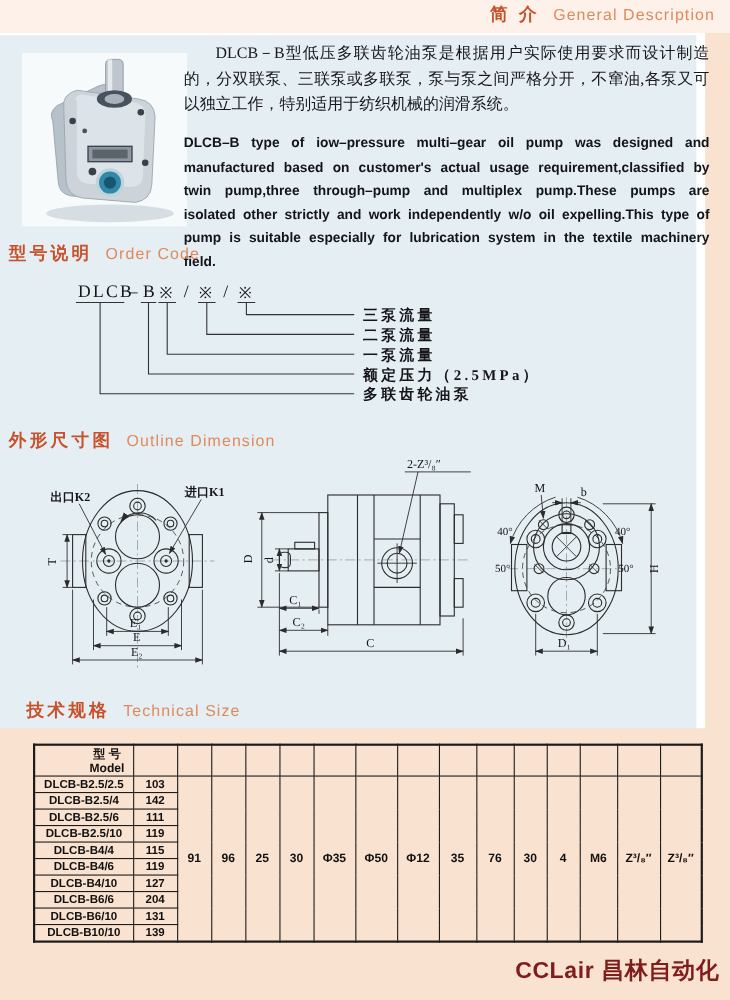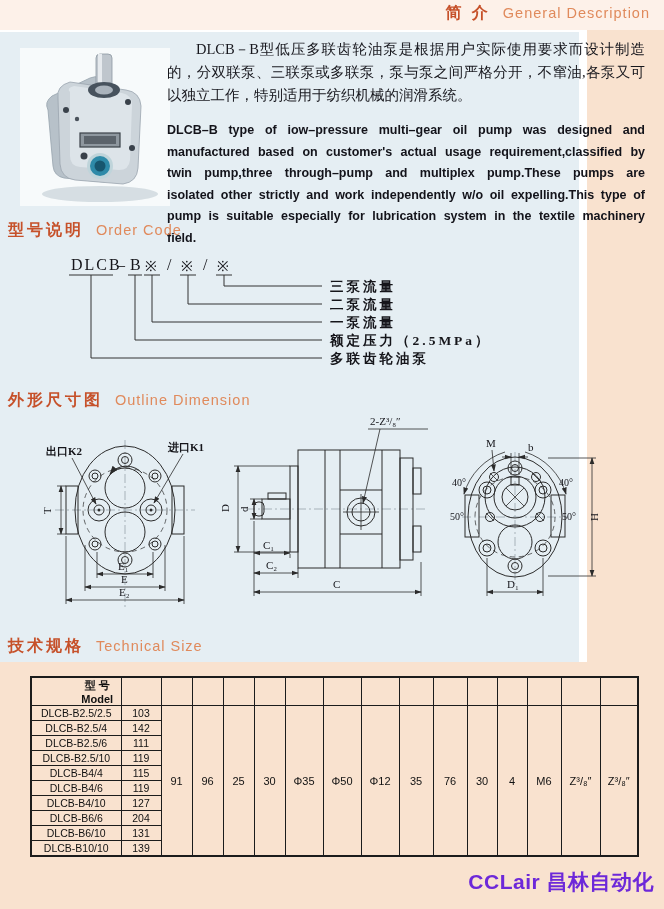--- a/index.html
+++ b/index.html
@@ -4,47 +4,47 @@
 <style>
   html,body{margin:0;padding:0;}
   .page{position:relative;width:664px;height:909px;background:#f9e2cf;overflow:hidden;
         font-family:"Liberation Sans",sans-serif;}
   .top-strip{position:absolute;top:0;left:0;width:664px;height:30px;background:#fdf1e9;}
   .sec-header{display:flex;align-items:baseline;gap:12px;white-space:nowrap;}
   .sec-header .zh{font-weight:bold;font-size:16px;letter-spacing:3px;color:#c6512a;
                   font-family:"Liberation Sans",sans-serif;}
   .sec-header .en{font-size:14.5px;color:#e08a5c;letter-spacing:1px;}
   .intro-hd{position:absolute;top:3px;right:14px;}
-  .panel{position:absolute;top:30px;left:0;width:587px;height:632px;background:#e5eef3;
+  .panel{position:absolute;top:30px;left:0;width:641px;height:632px;background:#e5eef3;
          border-top:2px solid #ffffff;border-right:8px solid #ffffff;box-sizing:border-box;}
   .photo{position:absolute;left:20px;top:16px;}
   .intro-text{position:absolute;left:167px;top:6px;width:478px;}
   .intro-zh{font-family:"Liberation Serif",serif;font-size:14.5px;line-height:23px;
             color:#17171d;text-align:justify;text-indent:2em;margin:0;}
   .intro-en{font-family:"Liberation Sans",sans-serif;font-weight:bold;font-size:12.5px;
             line-height:21.5px;color:#13131a;text-align:justify;margin:13px 0 0 0;
             word-spacing:2px;}
   .oc-hd{position:absolute;left:8px;top:188px;}
   .oc-svg{position:absolute;left:0;top:200px;}
   .od-hd{position:absolute;left:8px;top:358px;}
   .od-svg{position:absolute;left:0;top:386px;}
-  .ts-hd{position:absolute;left:8px;top:604px;}
+  .ts-hd{position:absolute;left:24px;top:604px;}
   .spec-table{position:absolute;left:30px;top:676px;border-collapse:collapse;
               table-layout:fixed;width:607px;}
   .spec-table th,.spec-table td{border:1px solid #1c1c1c;text-align:center;padding:0;
               color:#111;overflow:hidden;}
   .spec-table th{height:21px;font-size:11px;font-weight:bold;padding-left:42px;}
-  .spec-table td{height:14px;font-size:10.5px;font-weight:normal;}
+  .spec-table td{height:14px;font-size:10.5px;font-weight:bold;}
   .spec-table td.merged{vertical-align:middle;font-size:11px;}
   .spec-table{border:2px solid #1c1c1c;}
   .add-hd{position:absolute;left:8px;top:851px;}
   .note{position:absolute;left:44px;top:876px;font-family:"Liberation Serif",serif;
         font-size:14.5px;letter-spacing:1.5px;color:#111;font-weight:bold;}
   .logo{position:absolute;right:10px;top:868px;font-family:"Liberation Sans",sans-serif;
-        font-weight:bold;font-size:21px;color:#6d28d9;letter-spacing:0.5px;}
+        font-weight:bold;font-size:21px;color:#7f1d1d;letter-spacing:0.5px;}
   svg text{font-family:"Liberation Serif",serif;fill:#15151a;}
   .dwg-line{stroke:#2b2b2b;stroke-width:1;fill:none;}
   .dim-line{stroke:#2b2b2b;stroke-width:0.8;fill:none;}
   .cl{stroke:#7c8a94;stroke-width:0.6;fill:none;stroke-dasharray:9 3 2 3;}
   .dash{stroke:#2b2b2b;stroke-width:0.7;fill:none;stroke-dasharray:5 4;}
 </style>
 </head>
 <body>
 
 <div class="page">

